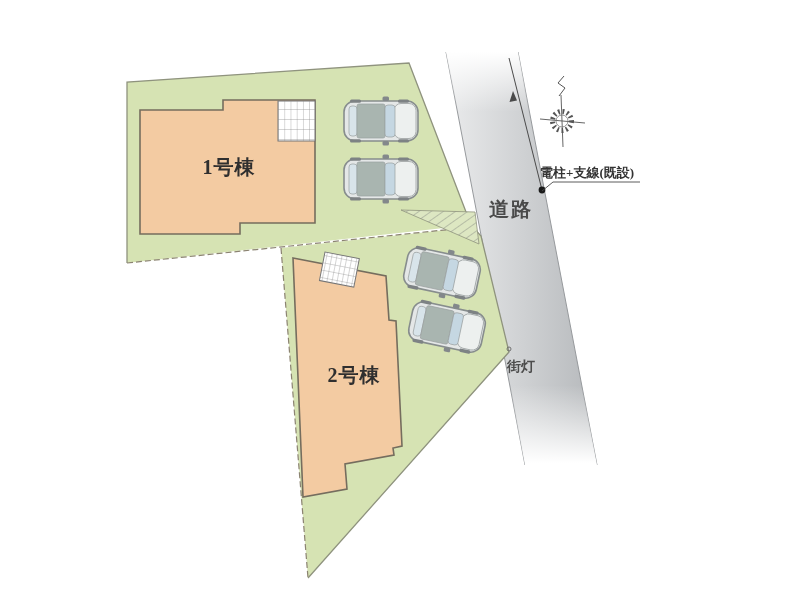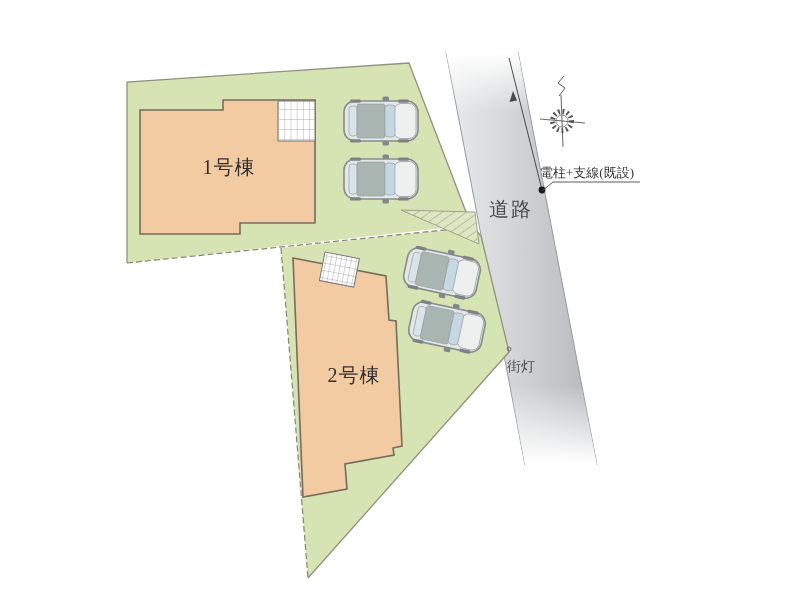--- a/index.html
+++ b/index.html
@@ -2,20 +2,21 @@
 <html><head>
 <meta charset="utf-8">
 <style>
   html,body{margin:0;padding:0;background:#ffffff;}
   #stage{
     position:relative;
     width:668px;height:600px;
     background:#ffffff;
     overflow:hidden;
     font-family:"Liberation Serif", serif;
+    font-weight:bold;
   }
   svg text{
     font-family:"Liberation Serif", serif;
     fill:#2f2f2f;
   }
   .lbl-building{font-size:20px;letter-spacing:1px;}
   .lbl-road{font-size:20px;fill:#4a4a4a;letter-spacing:2px;}
   .lbl-small{font-size:14px;fill:#4d4d4d;}
   .lbl-anno{font-size:13px;fill:#333333;}
 </style>

